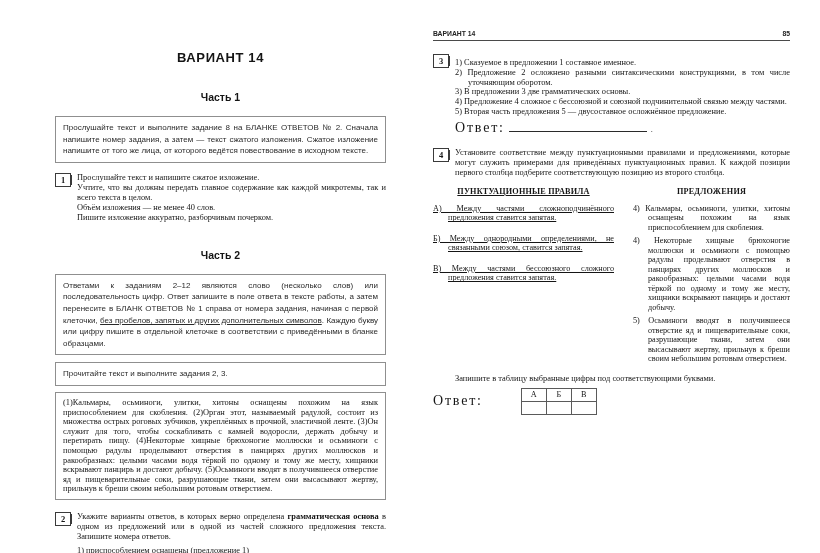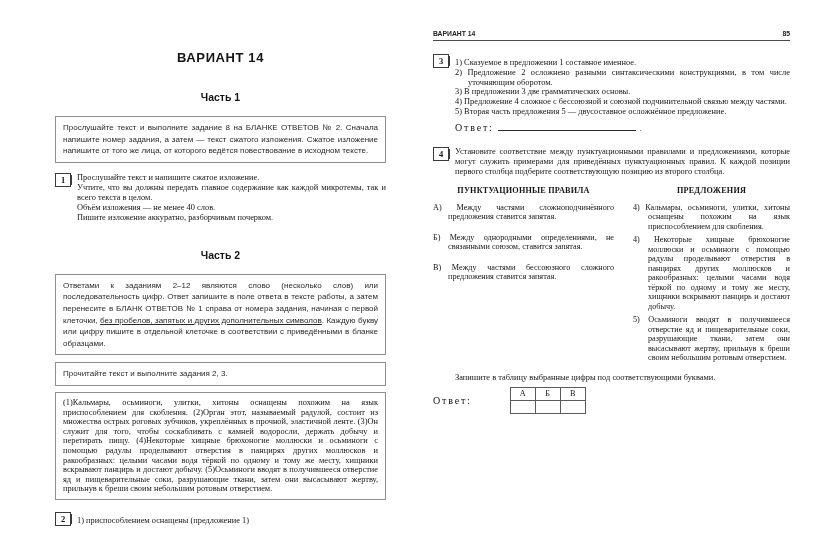--- a/index.html
+++ b/index.html
@@ -39,34 +39,34 @@
     width:14px;height:12px;border:1px solid #3a3a3a;border-right-width:1px;
     font-weight:bold;font-size:8.5px;line-height:12px;text-align:center;
     box-shadow:3px 0 0 -2px #3a3a3a;
   }
   .qbody{flex:1 1 auto;font-size:8.4px;line-height:10px;}
   .qbody p{margin:0;text-align:justify;}
   .stem{text-align:justify;}
   .opts{margin-top:4px;}
   .opt{margin:0;padding-left:13px;text-indent:-13px;text-align:left;line-height:9.8px;}
   .answer{margin-top:6px;white-space:nowrap;}
-  .alabel{letter-spacing:1.8px;font-size:10px;}
+  .alabel{letter-spacing:1.8px;font-size:14px;}
   .aline{display:inline-block;width:138px;border-bottom:1px solid #2a2a2a;height:7px;margin-left:4px;}
   .asuffix{margin-left:4px;}
 
   
   .running{
     margin-top:30px;display:flex;justify-content:space-between;align-items:flex-end;
     font-family:"Liberation Sans",sans-serif;font-weight:bold;font-size:6.8px;
     border-bottom:1px solid #4a4a4a;padding-bottom:3px;color:#222;
   }
 
   
   .match{display:flex;justify-content:space-between;margin-top:9px;}
-  .col-rules{width:181px;}
+  .col-rules{width:181px;text-decoration:underline;}
   .col-sent{width:157px;}
   .col-head{
     text-align:center;font-weight:bold;font-size:8.2px;margin:0 0 8px 0;letter-spacing:.2px;
   }
   .mitem{
     margin:0 0 4px 0;padding-left:15px;text-indent:-15px;
     font-size:8.2px;line-height:9.5px;text-align:justify;
   }
   .col-rules .mitem{margin-bottom:11px;}
 
@@ -110,20 +110,21 @@
 
   <div class="ibox sans" style="margin-top:7px;">Прочитайте текст и выполните задания 2, 3.</div>
 
   <div class="ibox serifbox" style="margin-top:6px;">(1)Кальмары, осьминоги, улитки, хитоны оснащены похожим на язык приспособлением для скобления. (2)Орган этот, называемый радулой, состоит из множества острых роговых зубчиков, укреплённых в прочной, эластичной ленте. (3)Он служит для того, чтобы соскабливать с камней водоросли, держать добычу и перетирать пищу. (4)Некоторые хищные брюхоногие моллюски и осьминоги с помощью радулы проделывают отверстия в панцирях других моллюсков и ракообразных: целыми часами водя тёркой по одному и тому же месту, хищники вскрывают панцирь и достают добычу. (5)Осьминоги вводят в получившееся отверстие яд и пищеварительные соки, разрушающие ткани, затем они высасывают жертву, прильнув к бреши своим небольшим ротовым отверстием.</div>
 
   <div class="task" style="margin-top:12px;">
     <div class="qcol">
       <div class="qnum">2</div>
     </div>
     <div class="qbody">
+      <p class="stem"><span>Укажите варианты ответов, в которых верно определена </span><b>грамматическая основа</b><span> в одном из предложений или в одной из частей сложного предложения текста. Запишите номера ответов.</span></p>
       <div class="opts">
         <p class="opt">1) приспособлением оснащены (предложение 1)</p>
 
       </div>
 
     </div>
   </div>
 </section>
 
 <section class="page page-right">

